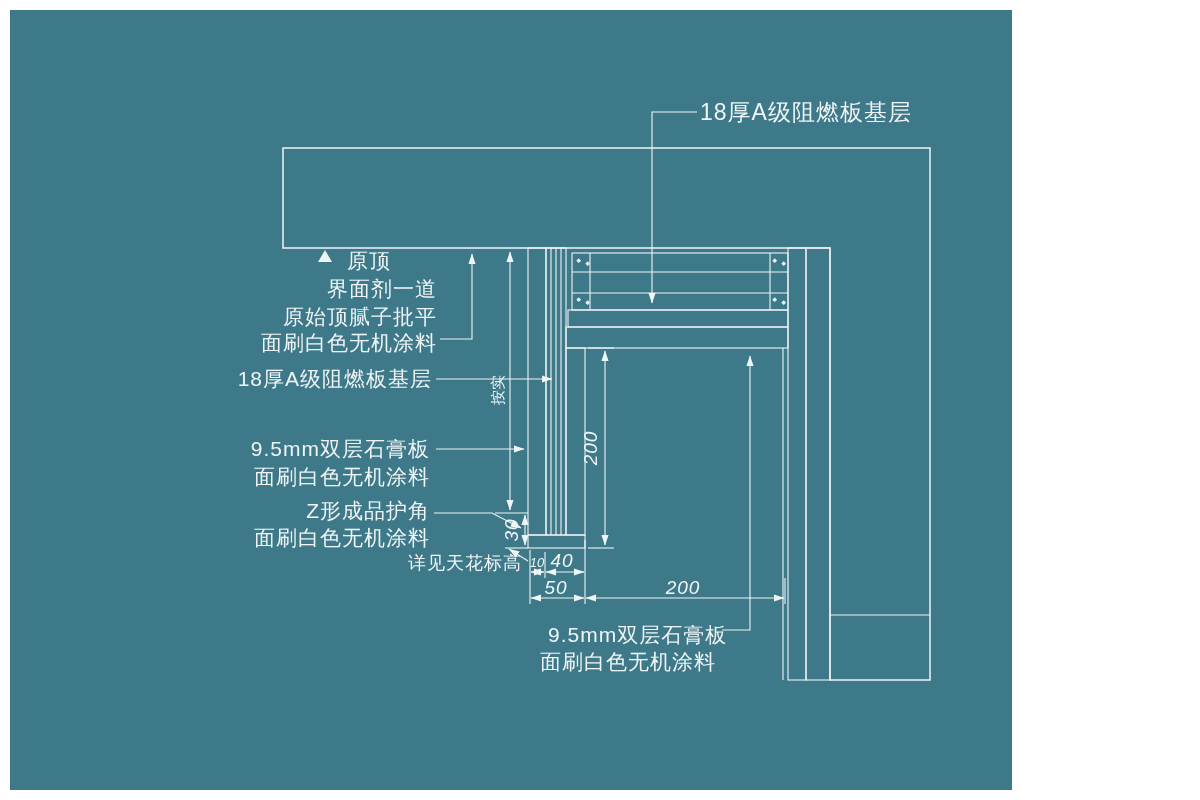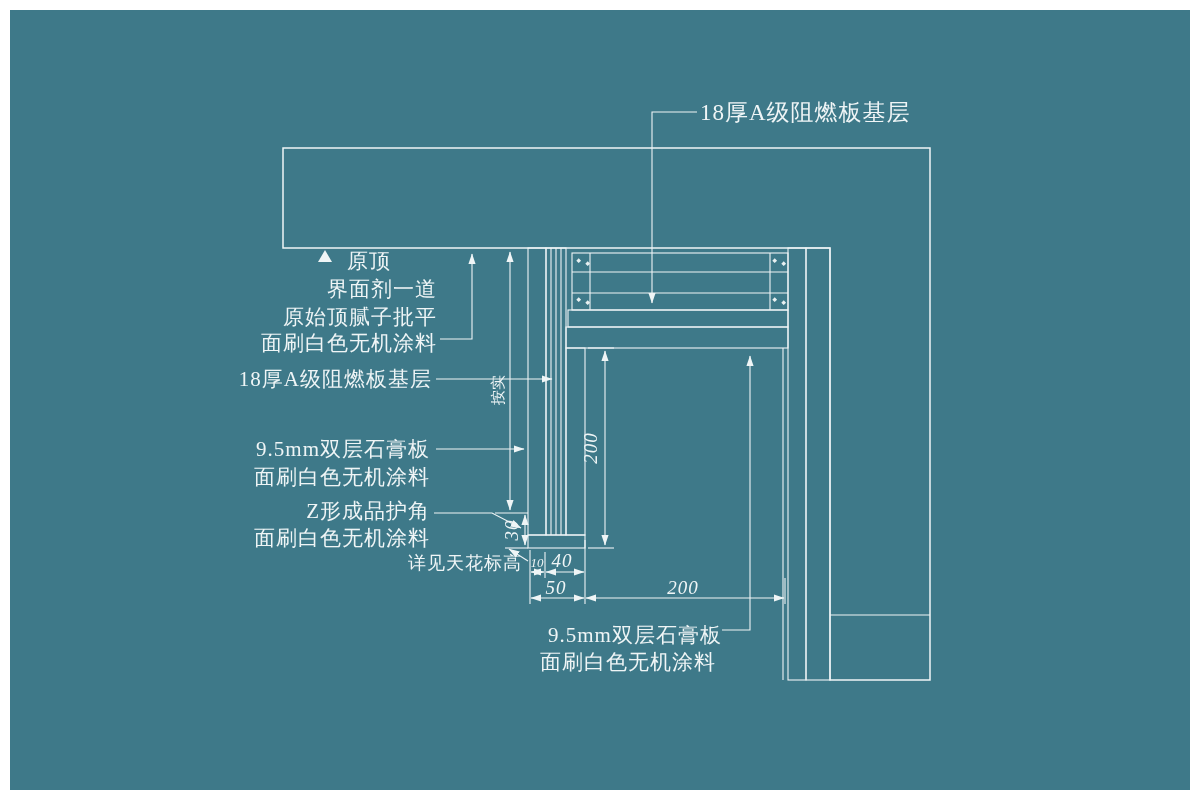--- a/index.html
+++ b/index.html
@@ -1,17 +1,17 @@
 <!DOCTYPE html>
 <html><head>
 <meta charset="utf-8">
 <style>
   html,body{margin:0;padding:0;background:#ffffff;}
-  .stage{position:relative;width:1200px;height:800px;background:#ffffff;overflow:hidden;
-         font-family:Liberation Serif, serif;}
+  .stage{position:relative;width:1012px;height:800px;background:#ffffff;overflow:hidden;
+         font-family:Liberation Sans, sans-serif;}
   svg{position:absolute;left:0;top:0;}
   text{fill:#EFF5F6;}
   .lbl{font-size:21px;letter-spacing:1px;}
   .lbl-big{font-size:23px;letter-spacing:1px;}
   .lbl-sm{font-size:18px;letter-spacing:1px;}
   .dim{font-size:19px;font-style:italic;letter-spacing:1px;}
   .dim-sm{font-size:13px;font-style:italic;}
   .dim-rs{font-size:15px;}
   .thin{stroke:#EFF5F6;stroke-width:1.1;fill:none;}
   .med{stroke:#EFF5F6;stroke-width:1.5;fill:none;}

